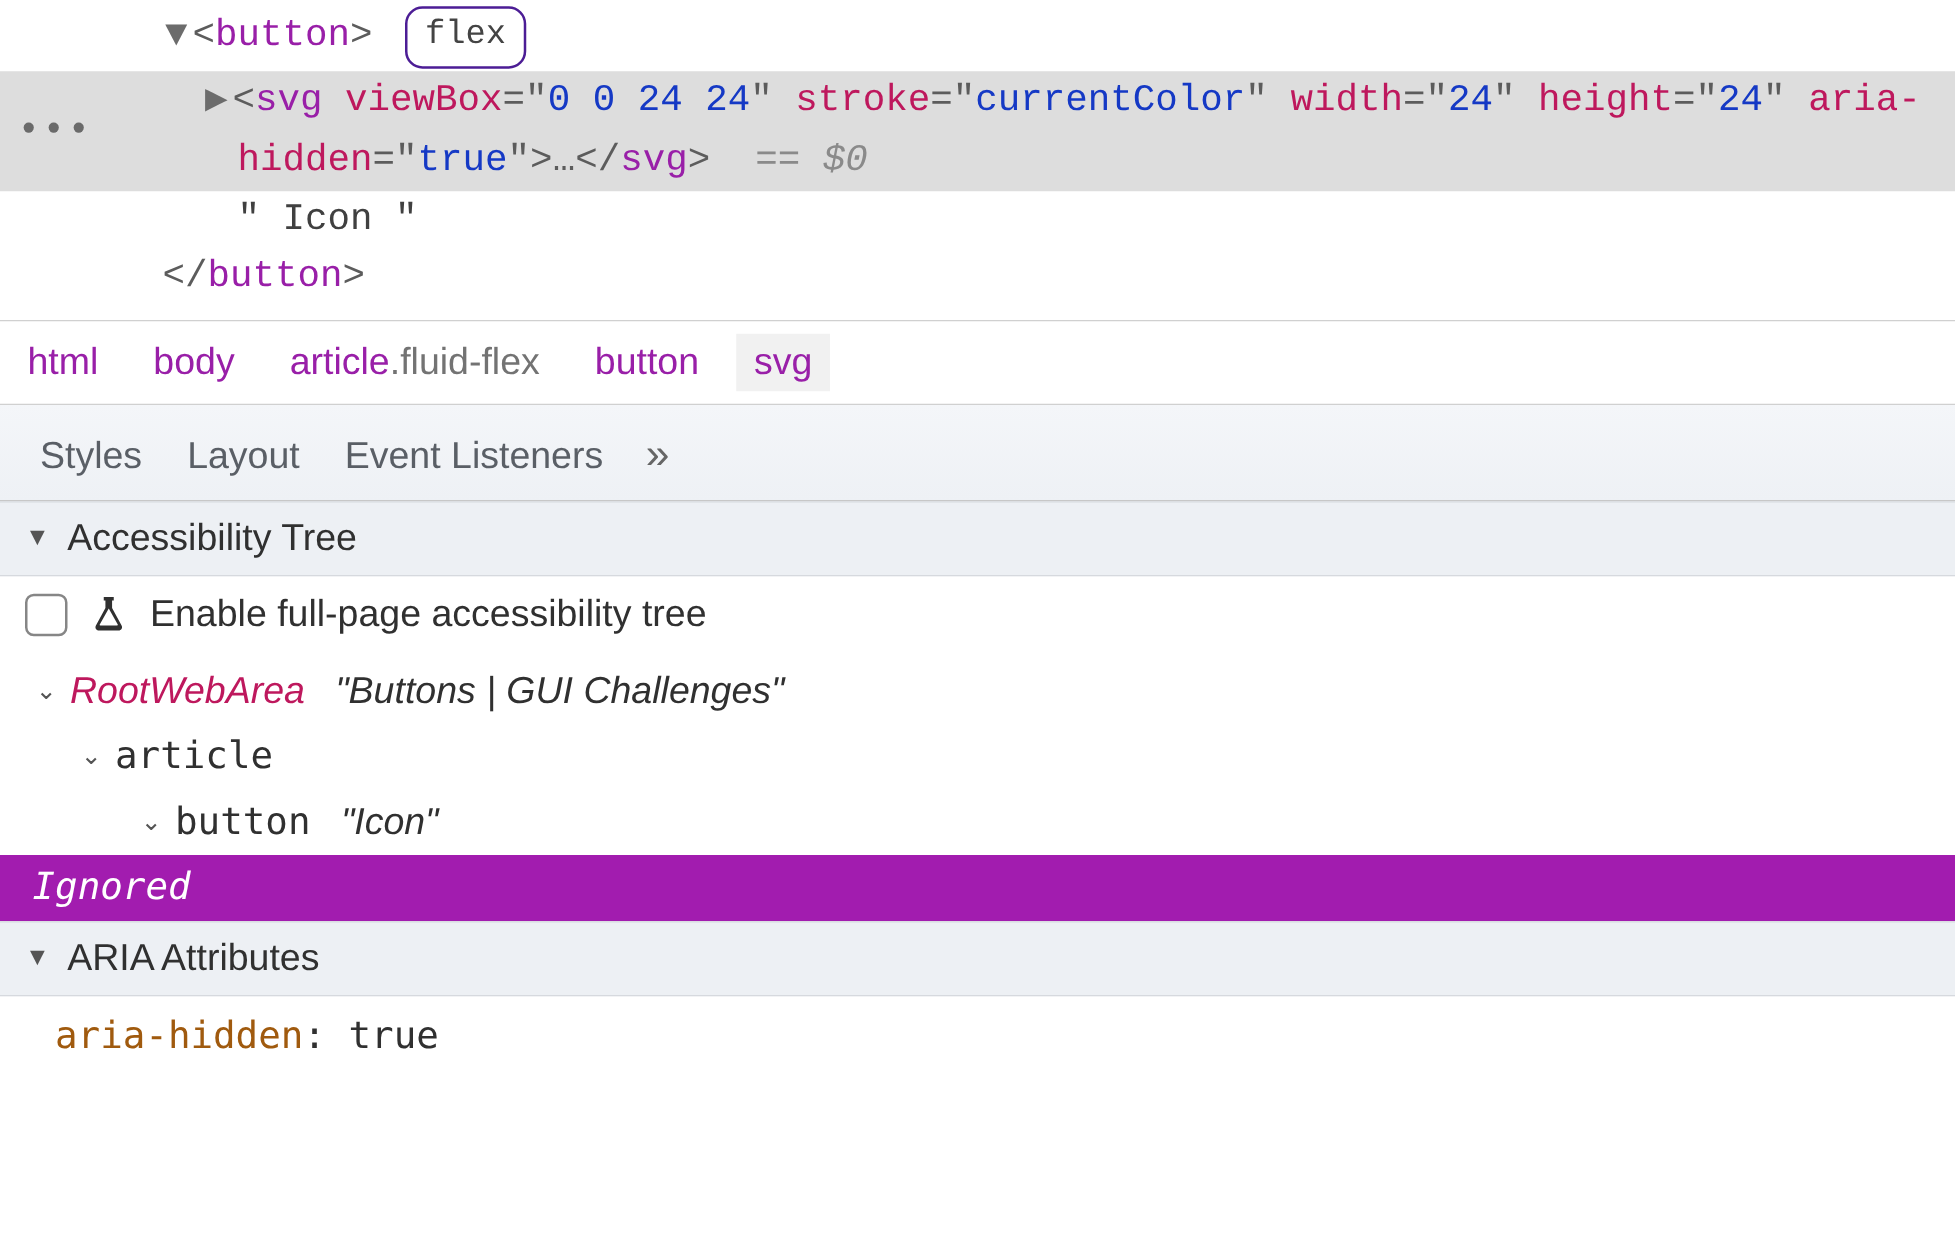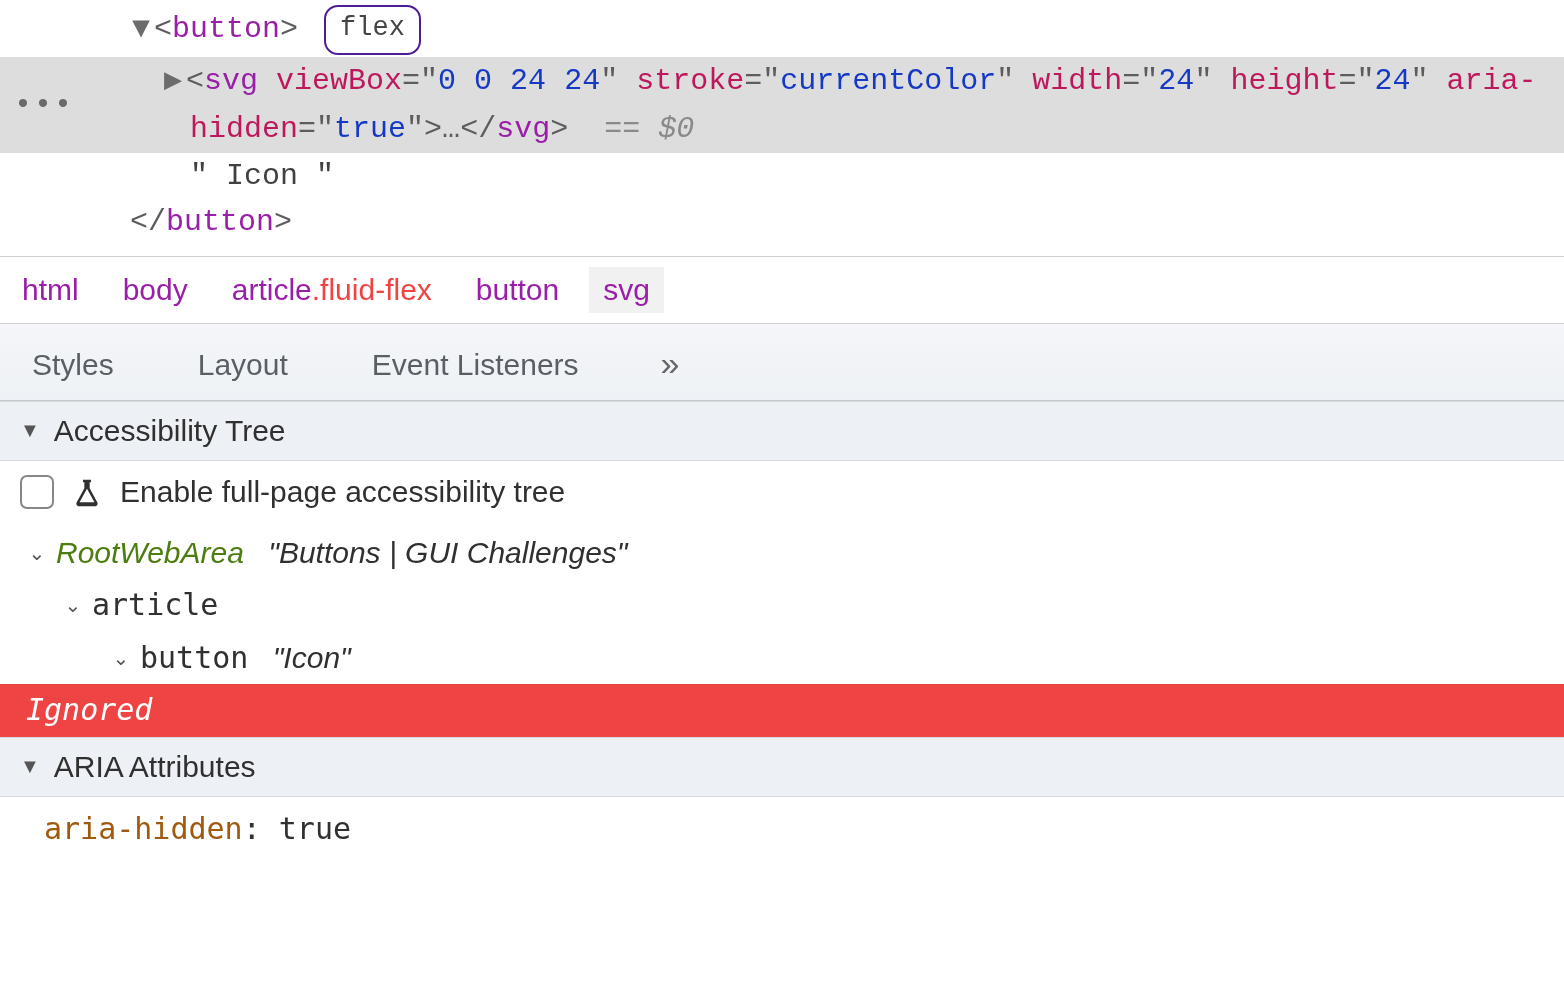--- a/index.html
+++ b/index.html
@@ -80,27 +80,27 @@
     padding: 16px 20px 16px 22px;
     border-bottom: 1px solid #d0d0d0;
     color: #991fa8;
   }
   .breadcrumb .crumb { cursor: default; }
   .breadcrumb .crumb.selected {
     background: #f1f1f1;
     padding: 6px 14px;
     margin: -6px -14px;
   }
-  .crumb .class-part { color: #ef4444; }
+  .crumb .class-part { color: #737373; }
 
   
   .side-tabs {
     display: flex;
     align-items: center;
-    gap: 80px;
+    gap: 32px;
     padding: 18px 30px 0 30px;
     background: linear-gradient(#f4f6f9, #eef1f5);
     color: #5a5f66;
     border-bottom: 1px solid #c7c7c7;
   }
   .side-tabs .tab {
     padding: 6px 2px 18px;
     cursor: default;
   }
   .side-tabs .tab.active {
@@ -126,21 +126,21 @@
     border-bottom: 1px solid #d6d9de;
   }
   .section-header .disc {
     color: #555;
     font-size: 20px;
   }
 
   
   .enable-row {
     display: flex;
-    align-items: flex-end;
+    align-items: flex-start;
     gap: 17px;
     padding: 14px 20px;
   }
   .checkbox {
     width: 34px; height: 34px;
     border: 2.5px solid #868686;
     border-radius: 7px;
     flex: 0 0 auto;
   }
   .flask-icon svg { display:block; }
@@ -157,24 +157,24 @@
     color: #555;
     font-size: 20px;
     width: 22px;
     text-align: center;
     flex: 0 0 auto;
   }
   .ax-row.depth-1 { padding-left: 62px; }
   .ax-row.depth-2 { padding-left: 110px; }
   .ax-row.depth-3 { padding-left: 188px; }
   .ax-role { font-family: Menlo, Consolas, monospace; color: #303030; }
-  .ax-root-role { font-style: italic; color: #4d7c0f; }
+  .ax-root-role { font-style: italic; color: #be185d; }
   .ax-name { font-style: italic; color: #303030; }
   .ax-row.selected {
-    background: #ef4444;
+    background: #a21caf;
     color: #fff;
     padding-left: 26px;
   }
   .ax-row.selected .ax-ignored {
     font-family: Menlo, Consolas, monospace;
     font-style: italic;
     color: #fff;
   }
 
   .aria-attrs { padding: 14px 30px 20px 44px; }

